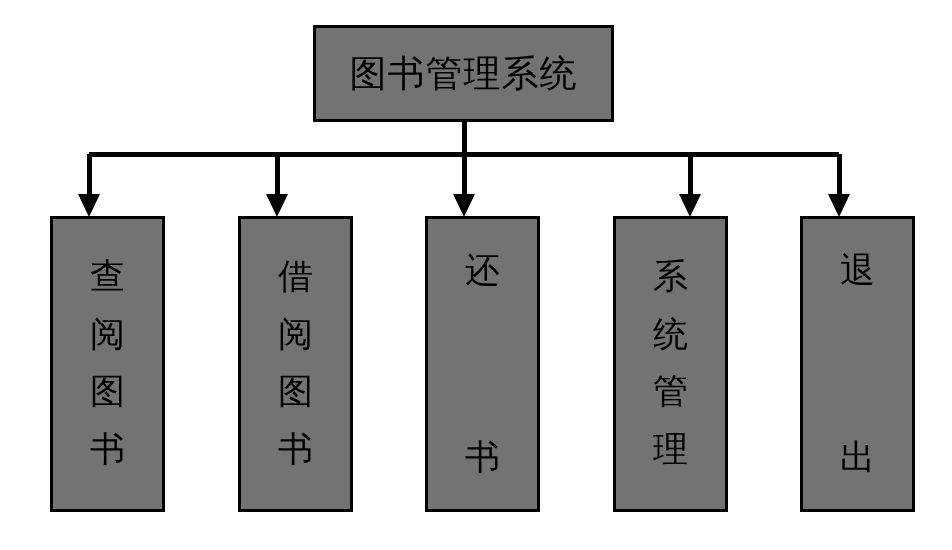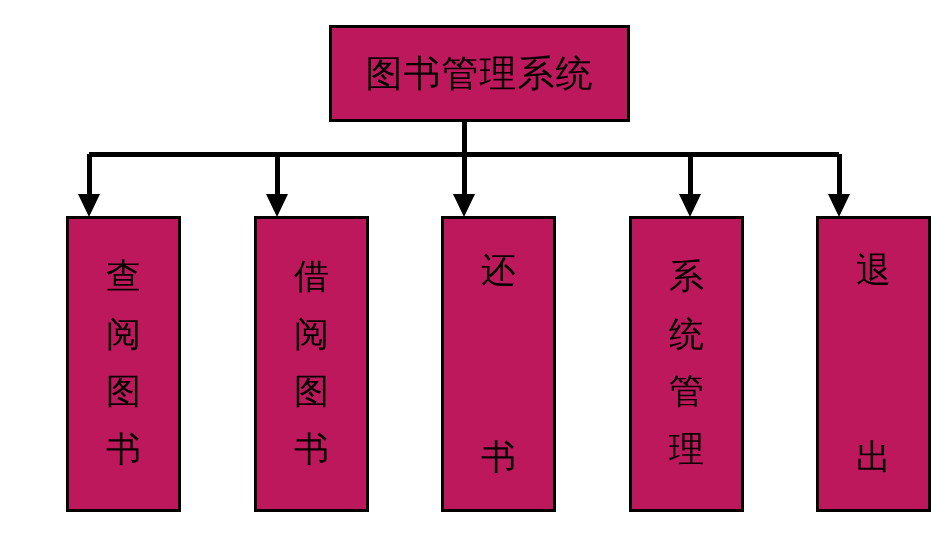--- a/index.html
+++ b/index.html
@@ -23,25 +23,24 @@
     left: 0;
     top: 0;
     width: 952px;
     height: 550px;
     display: block;
   }
   .node-box {
     position: absolute;
     box-sizing: border-box;
     border: 3px solid #000000;
-    background: #be185d;
+    background: #737373;
     display: flex;
     align-items: center;
     justify-content: center;
-    margin-left: 16px;
   }
   .root-box {
     left: 313px;
     top: 25px;
     width: 301px;
     height: 97px;
   }
   .root-label {
     font-family: "DejaVu Serif", "Liberation Serif", serif;
     font-size: 37px;

